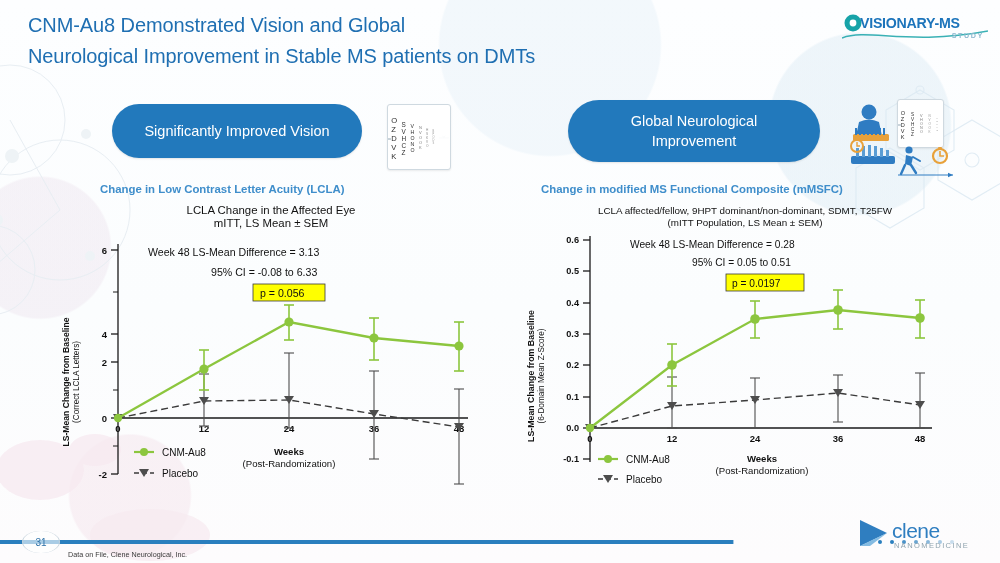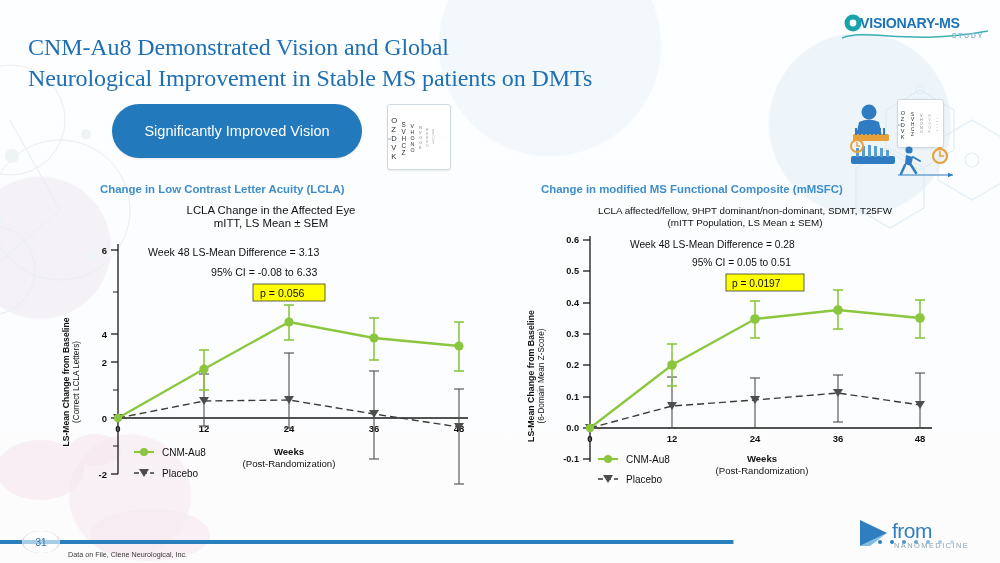--- a/index.html
+++ b/index.html
@@ -18,25 +18,24 @@
       radial-gradient(circle at 13% 88%, rgba(244,228,236,0.5) 0 60px, rgba(255,255,255,0) 62px),
       radial-gradient(circle at 55% 8%, rgba(232,242,249,0.5) 0 110px, rgba(255,255,255,0) 112px),
       linear-gradient(180deg,#fdfeff 0%, #fbfdfe 55%, #fdfcfd 100%);
     overflow: hidden;
   }
   .wm { position:absolute; pointer-events:none; }
   .hexwm { stroke: #dce9f2; stroke-width: 1.1; fill: none; opacity: .85; }
 
   
   .title {
-    position: absolute; left: 28px; top: 32px; width: 640px;
+    position: absolute; left: 28px; top: 10px; width: 640px;
     color: #1f6fb2;
-    font-size: 24px; line-height: 31px; font-weight: 400;
+    font-size: 20px; line-height: 31px; font-weight: 400;
     letter-spacing: -0.1px;
-    font-family: Liberation Serif, serif;
   }
   .title .l2 { display:block; }
 
   
   .vis-logo { position:absolute; right: 12px; top: 8px; width: 146px; height: 40px; }
   .vis-word {
     position:absolute; left: 18px; top: 7px;
     font-size: 14.2px; font-weight: bold; color: #1c74bb;
     letter-spacing: -0.25px; font-family:"Liberation Sans", sans-serif;
   }
@@ -174,20 +173,26 @@
       <circle cx="11" cy="15" r="3.4" fill="#ffffff"></circle>
       <path d="M0 30 C 26 20, 66 38, 146 23" stroke="#17a3a8" stroke-width="1.6" fill="none" opacity=".85"></path>
     </svg>
     <div class="vis-word">VISIONARY-MS</div>
     <div class="vis-sub">STUDY</div>
   </div>
 
   <div class="pill" id="pill-left">
     <span>Significantly Improved Vision</span>
   </div>
+  <div class="pill" id="pill-right">
+    <div>
+      <div>Global Neurological</div>
+      <div>Improvement</div>
+    </div>
+  </div>
 
   <div class="eyecard" id="eyecard-left">
     <div class="tinybar"></div>
     <div class="row r1">O Z D V K</div>
     <div class="row r2">S V H C Z</div>
     <div class="row r3">V H O N O</div>
     <div class="row r4">N V O O K</div>
     <div class="row r5">H S K V O</div>
     <div class="row r6">B P O D S</div>
     <svg width="60" height="14" viewBox="0 0 60 14">
@@ -476,17 +481,17 @@
   <div id="page-badge">
     <span>31</span>
   </div>
   <div id="footer-note">Data on File, Clene Neurological, Inc.</div>
 
   <div id="clene-logo">
     <svg width="34" height="34" viewBox="0 0 34 34">
       <polygon points="4,4 31,17 4,30" fill="#2f7ec0"></polygon>
       <polygon points="4,30 31,17 14,30" fill="#5ba6d8" opacity=".75"></polygon>
     </svg>
-    <div id="clene-word">from</div>
+    <div id="clene-word">clene</div>
     <div id="clene-sub">NANOMEDICINE</div>
   </div>
 
 </div>
 
 </body></html>

